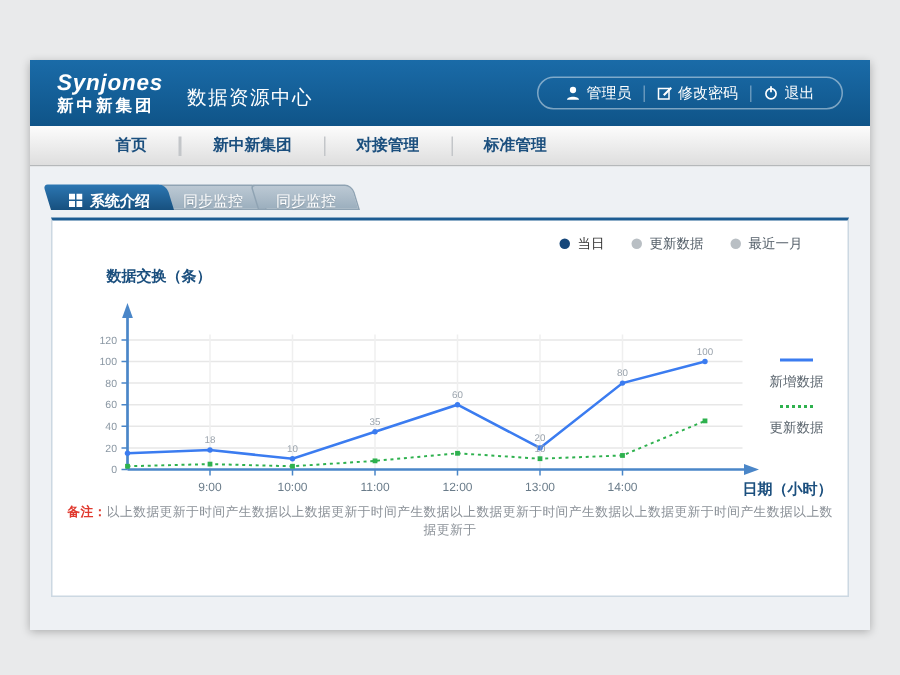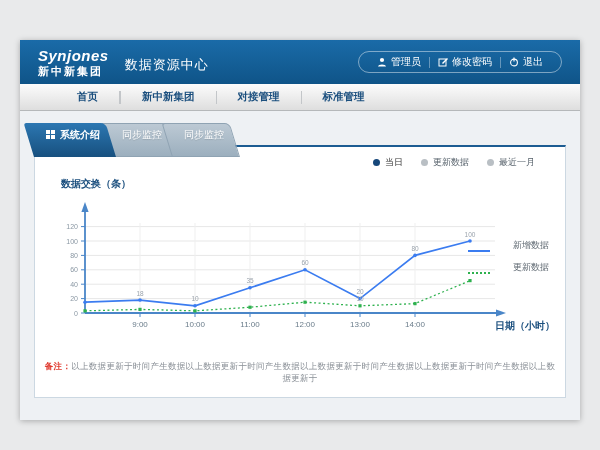--- a/index.html
+++ b/index.html
@@ -26,52 +26,52 @@
   
   .nav { height:27px; background:linear-gradient(#fcfcfc,#dedede);
          border-bottom:1px solid #b5b8ba; display:flex; align-items:center; padding-left:36px; }
   .nav-item { font-size:10.5px; font-weight:bold; color:#1b4f7e; padding:0 21px; cursor:pointer; }
   .nav-sep { width:1px; height:13px; background:#c3c6c9; }
 
   
   .content { position:absolute; left:0; right:0; top:71px; bottom:0; background:#eef1f4; }
 
   .tabs { position:absolute; left:14px; top:12px; height:23px; display:flex; }
-  .tab { position:relative; height:34px; line-height:23px; padding:0 16px 0 12px;
+  .tab { position:relative; height:17px; line-height:23px; padding:0 16px 0 12px;
          font-size:10px; color:#fff; cursor:pointer; margin-right:-6px; }
   .tab::before { content:""; position:absolute; inset:0; transform:skewX(17deg);
                  transform-origin:100% 100%; border-radius:3px 5px 0 0; z-index:0; }
   .tab.active { font-weight:bold; z-index:3; }
   .tab.active::before { background:linear-gradient(#2c77b2,#17507f); }
   .tab.inactive { z-index:1; text-shadow:0 1px 1px rgba(0,0,0,.15);font-family:Liberation Serif, serif; }
   .tab.inactive::before { background:linear-gradient(#bcc9d4,#9cafbe); border:1px solid #8fa3b3; }
   .tab > * { position:relative; z-index:2; }
   .tab .ticon { display:inline-block; vertical-align:-1px; margin-right:5px; }
 
   .panel { position:absolute; left:14px; right:14px; top:34px; bottom:22px;
            background:#fff; border:1px solid #ccd8e2; border-top:2px solid #1d5c92; }
 
   .radios { position:absolute; top:9px; right:30px; display:flex; gap:18px;
             align-items:center; font-size:9px; color:#55606a; }
   .radio { display:flex; align-items:center; gap:5px; cursor:pointer; }
   .rdot { width:7px; height:7px; border-radius:50%; background:#b9bfc4; }
   .radio.sel .rdot { background:#16477a; }
   .radio.sel { color:#333; }
 
-  .ylab { position:absolute; left:26px; top:30px; font-size:10px; font-weight:bold; color:#1b4f7e; }
+  .ylab { position:absolute; left:36px; top:30px; font-size:10px; font-weight:bold; color:#1b4f7e; }
   .chart { position:absolute; left:20px; top:46px; width:455px; height:150px; }
   .xlab { position:absolute; right:10px; top:172px; font-size:10px; font-weight:bold; color:#1b4f7e;font-family:Liberation Serif, serif; }
 
   .legend { position:absolute; right:16px; top:92px; font-size:9px; color:#5d6770; }
-  .leg-row { display:flex; align-items:flex-end; gap:23px; margin-bottom:9px; cursor:pointer; }
+  .leg-row { display:flex; align-items:center; gap:7px; margin-bottom:9px; cursor:pointer;flex-direction:column; }
   .sw { width:22px; height:0; }
   .sw.solid { border-top:2px solid #3b7cf0; }
   .sw.dotted { border-top:2px dotted #2eb14e; }
 
-  .note { position:absolute; left:8px; right:8px; bottom:12px; text-align:center;
+  .note { position:absolute; left:8px; right:8px; bottom:37px; text-align:center;
           font-size:8.5px; color:#8a9097; letter-spacing:.3px; }
   .note .red { color:#e03a2f; font-weight:bold; }
 </style>
 </head>
 <body>
 
 <div class="window">
 
   <div class="hdr">
     <div class="logo">

